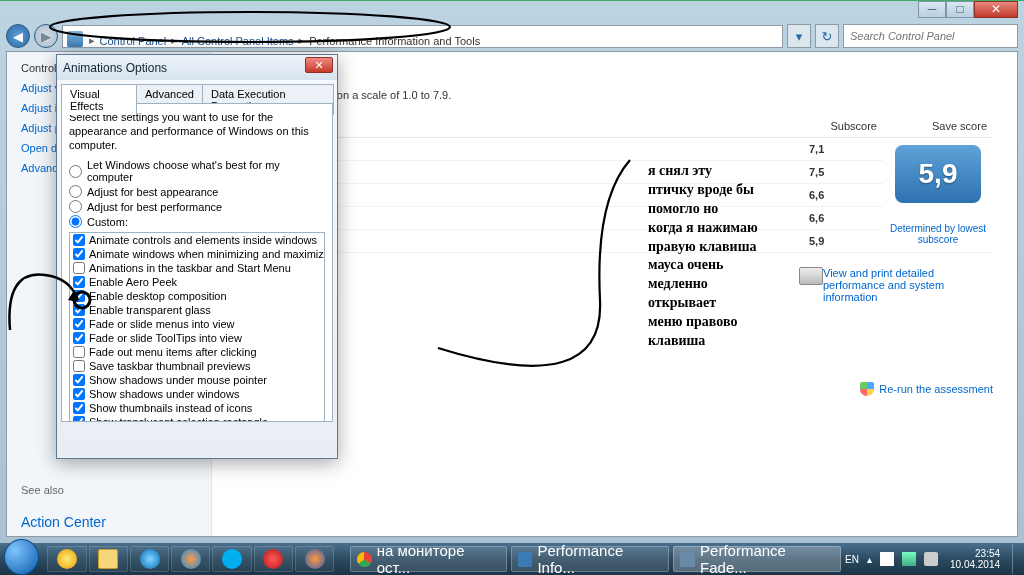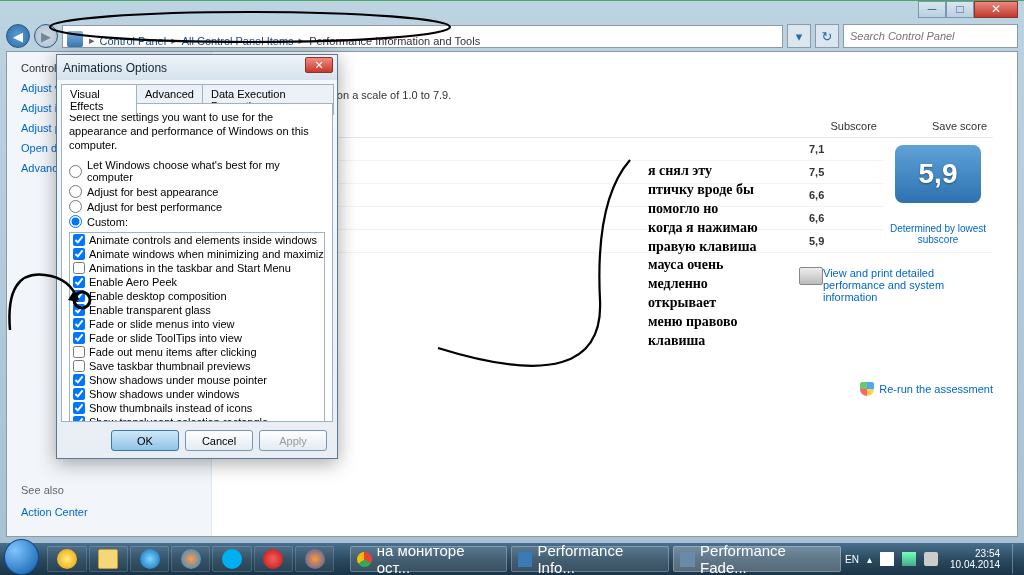--- a/index.html
+++ b/index.html
@@ -19,21 +19,21 @@
   .crumb.link { color: #1a4e8c; cursor: pointer; }
   .addr-sep { color: #666; padding: 0 2px; }
   .addr-refresh { width: 24px; height: 24px; background: #dce6ee; border: 1px solid #8e9aa6; display: flex; align-items: center; justify-content: center; color: #2a6aa5; font-size: 13px; }
   .search-box { width: 175px; height: 24px; background: #fff; border: 1px solid #8e9aa6; font-size: 11px; color: #888; padding: 0 6px; font-style: italic; }
 
   .content-area { position: absolute; top: 50px; left: 6px; right: 6px; bottom: 6px; background: #fff; border: 1px solid #8e9aa6; display: flex; }
   .sidebar { width: 205px; background: #f2f6fa; border-right: 1px solid #e0e6ec; padding: 10px 0 10px 14px; font-size: 11px; }
   .sidebar-heading { color: #333; margin-bottom: 6px; }
   .sidebar-link { color: #0066cc; margin: 8px 0; cursor: pointer; }
   .sidebar-seealso { position: absolute; bottom: 40px; left: 14px; font-size: 11px; color: #666; }
-  .sidebar-ac { position: absolute; bottom: 18px; left: 14px; font-size: 11px; color: #0066cc; }
+  .sidebar-ac { position: absolute; bottom: 6px; left: 14px; font-size: 14px; color: #0066cc; }
 
   .main-panel { flex: 1; padding: 12px 24px; font-size: 11px; position: relative; }
   .page-title { color: #003399; font-size: 15px; margin-bottom: 8px; }
   .page-desc { color: #333; margin-bottom: 14px; }
   .score-table { width: 100%; border-collapse: collapse; }
   .score-table th { font-weight: normal; color: #333; border-bottom: 1px solid #e4e9ee; padding: 5px 6px; font-size: 11px; text-align: left; }
   .score-table th.r { text-align: right; }
   .score-table td { padding: 5px 6px; border-bottom: 1px solid #f0f3f6; color: #333; }
   .score-table td.r { text-align: left; font-weight: bold; }
   .base-score-cell { width: 110px; vertical-align: middle; text-align: center; padding: 6px !important; }
@@ -279,25 +279,20 @@
         <div class="opt-item">
           <input type="checkbox" checked="" style="">
           <span>Show thumbnails instead of icons</span>
         </div>
         <div class="opt-item">
           <input type="checkbox" checked="" style="">
           <span>Show translucent selection rectangle</span>
         </div>
       </div>
   </div>
-  <div class="dlg-buttons">
-    <button class="ok">OK</button>
-    <button>Cancel</button>
-    <button class="dis">Apply</button>
-  </div>
 </div>
 
 <div class="taskbar">
   <div class="start-orb"></div>
   <div class="tb-icon">
       <div class="shape" style="border-radius:50%;background:radial-gradient(#ffec7a,#e89b00);"></div>
     </div>
   <div class="tb-icon">
       <div class="shape" style="background:#f5d77a;border:1px solid #c79a2e;border-radius:2px;"></div>
     </div>

